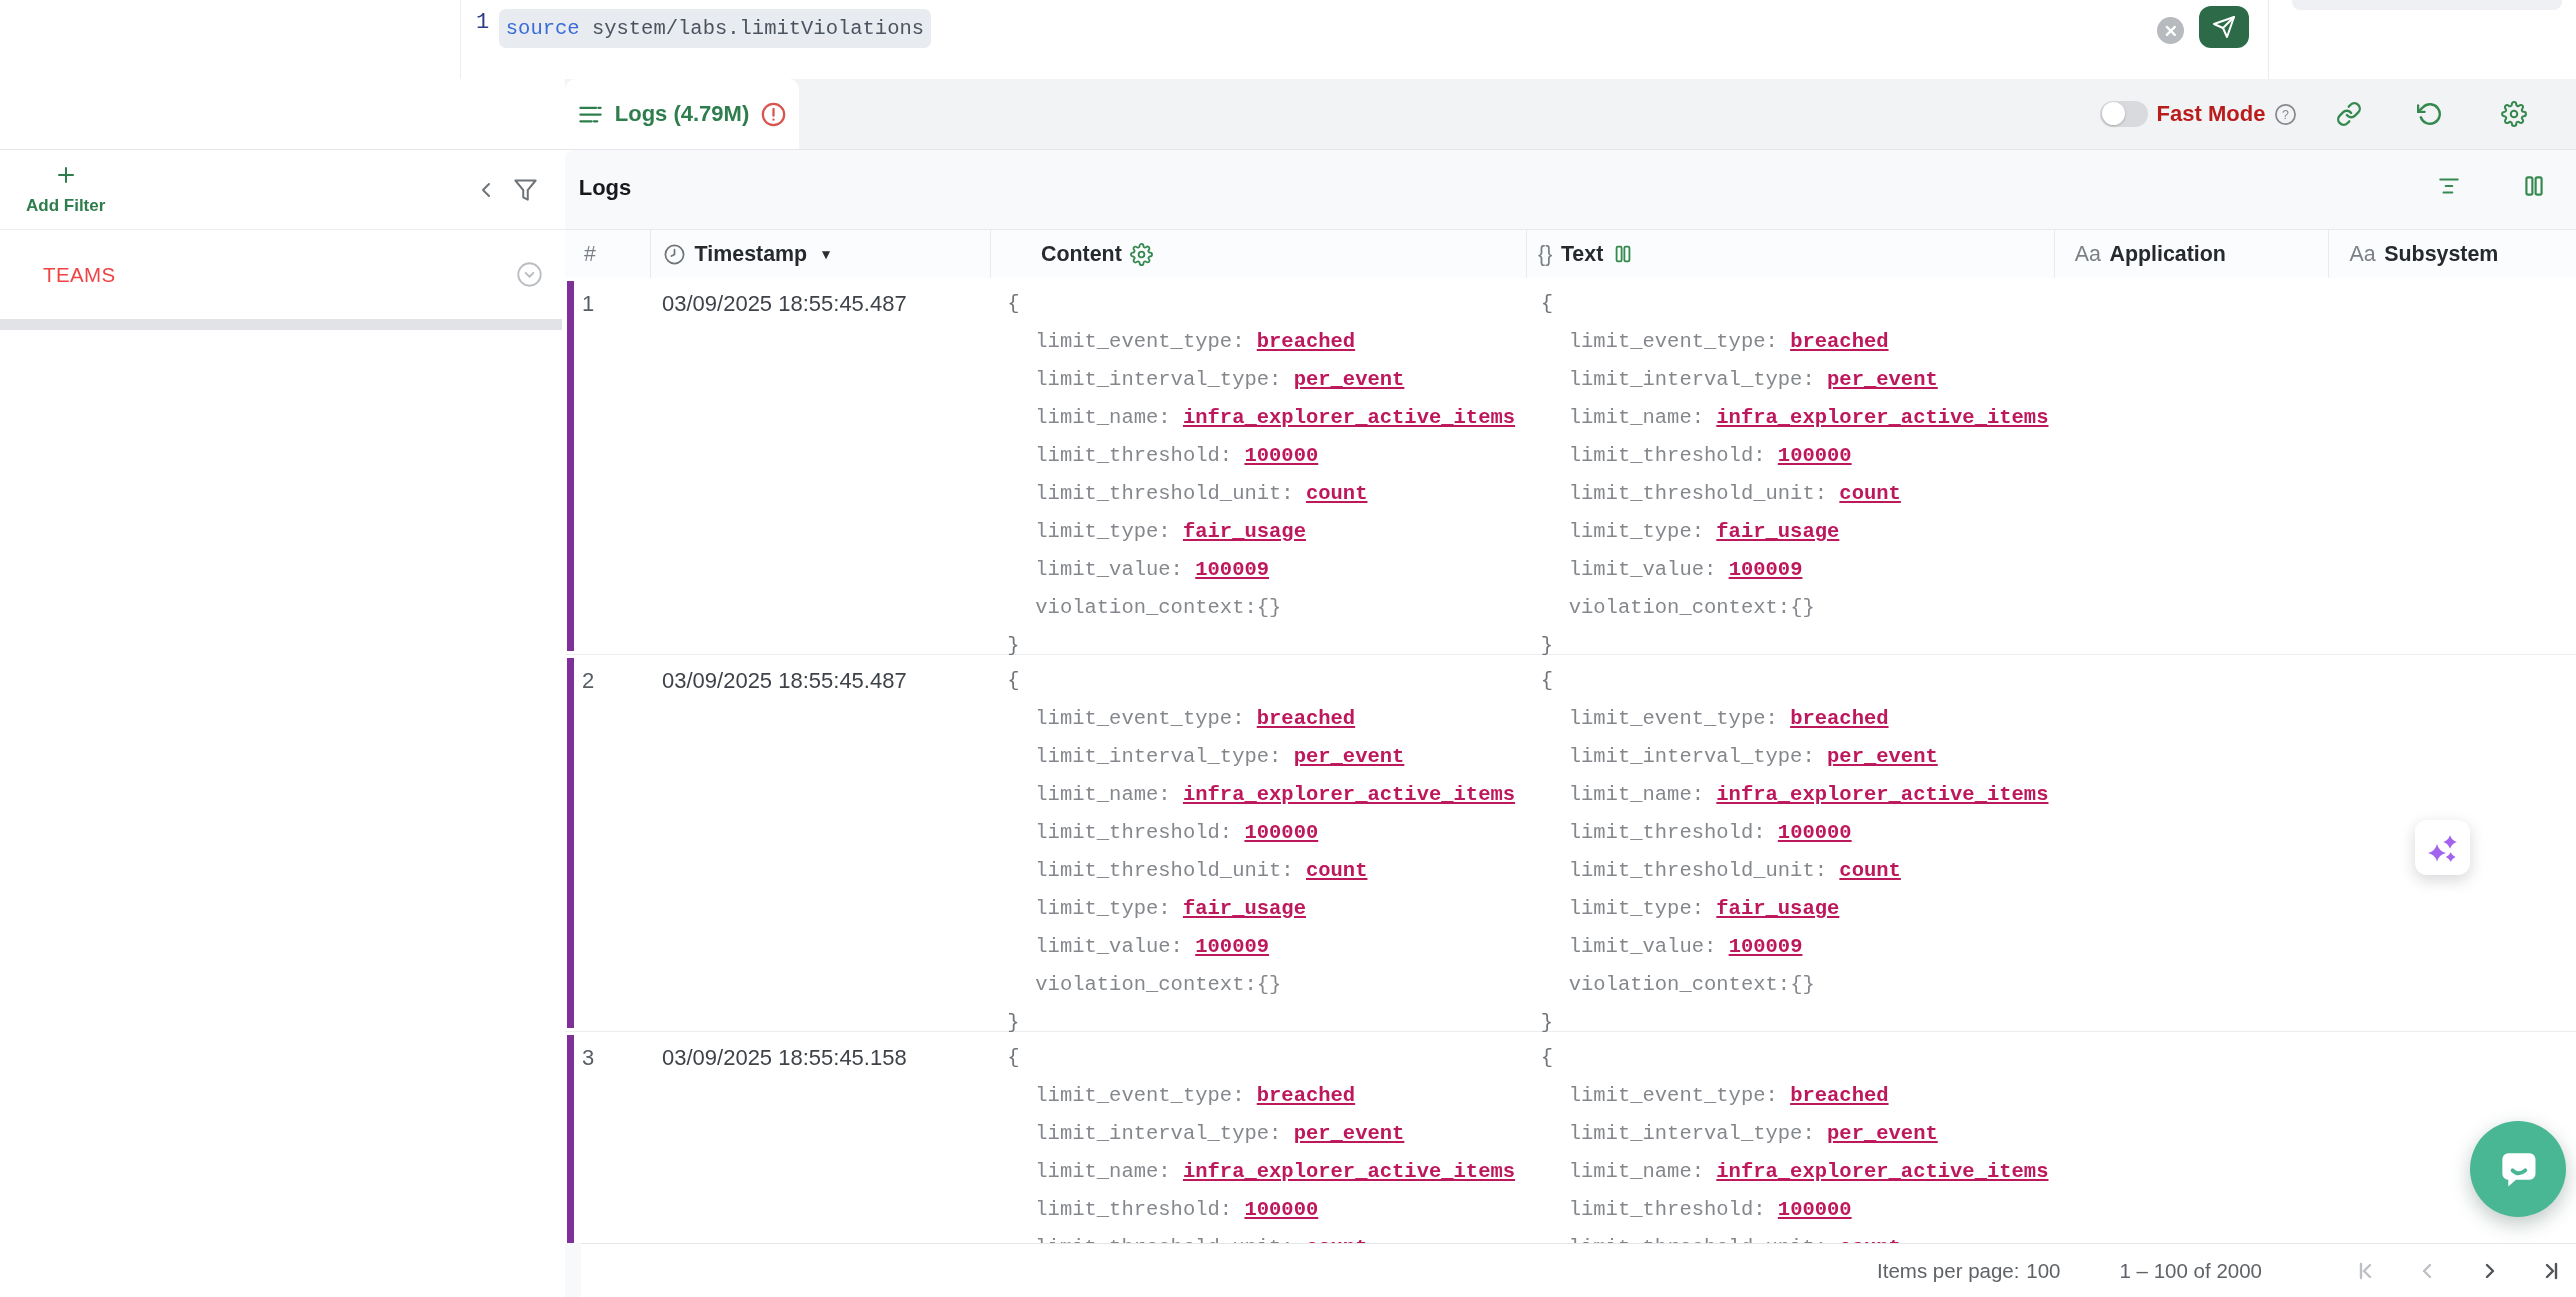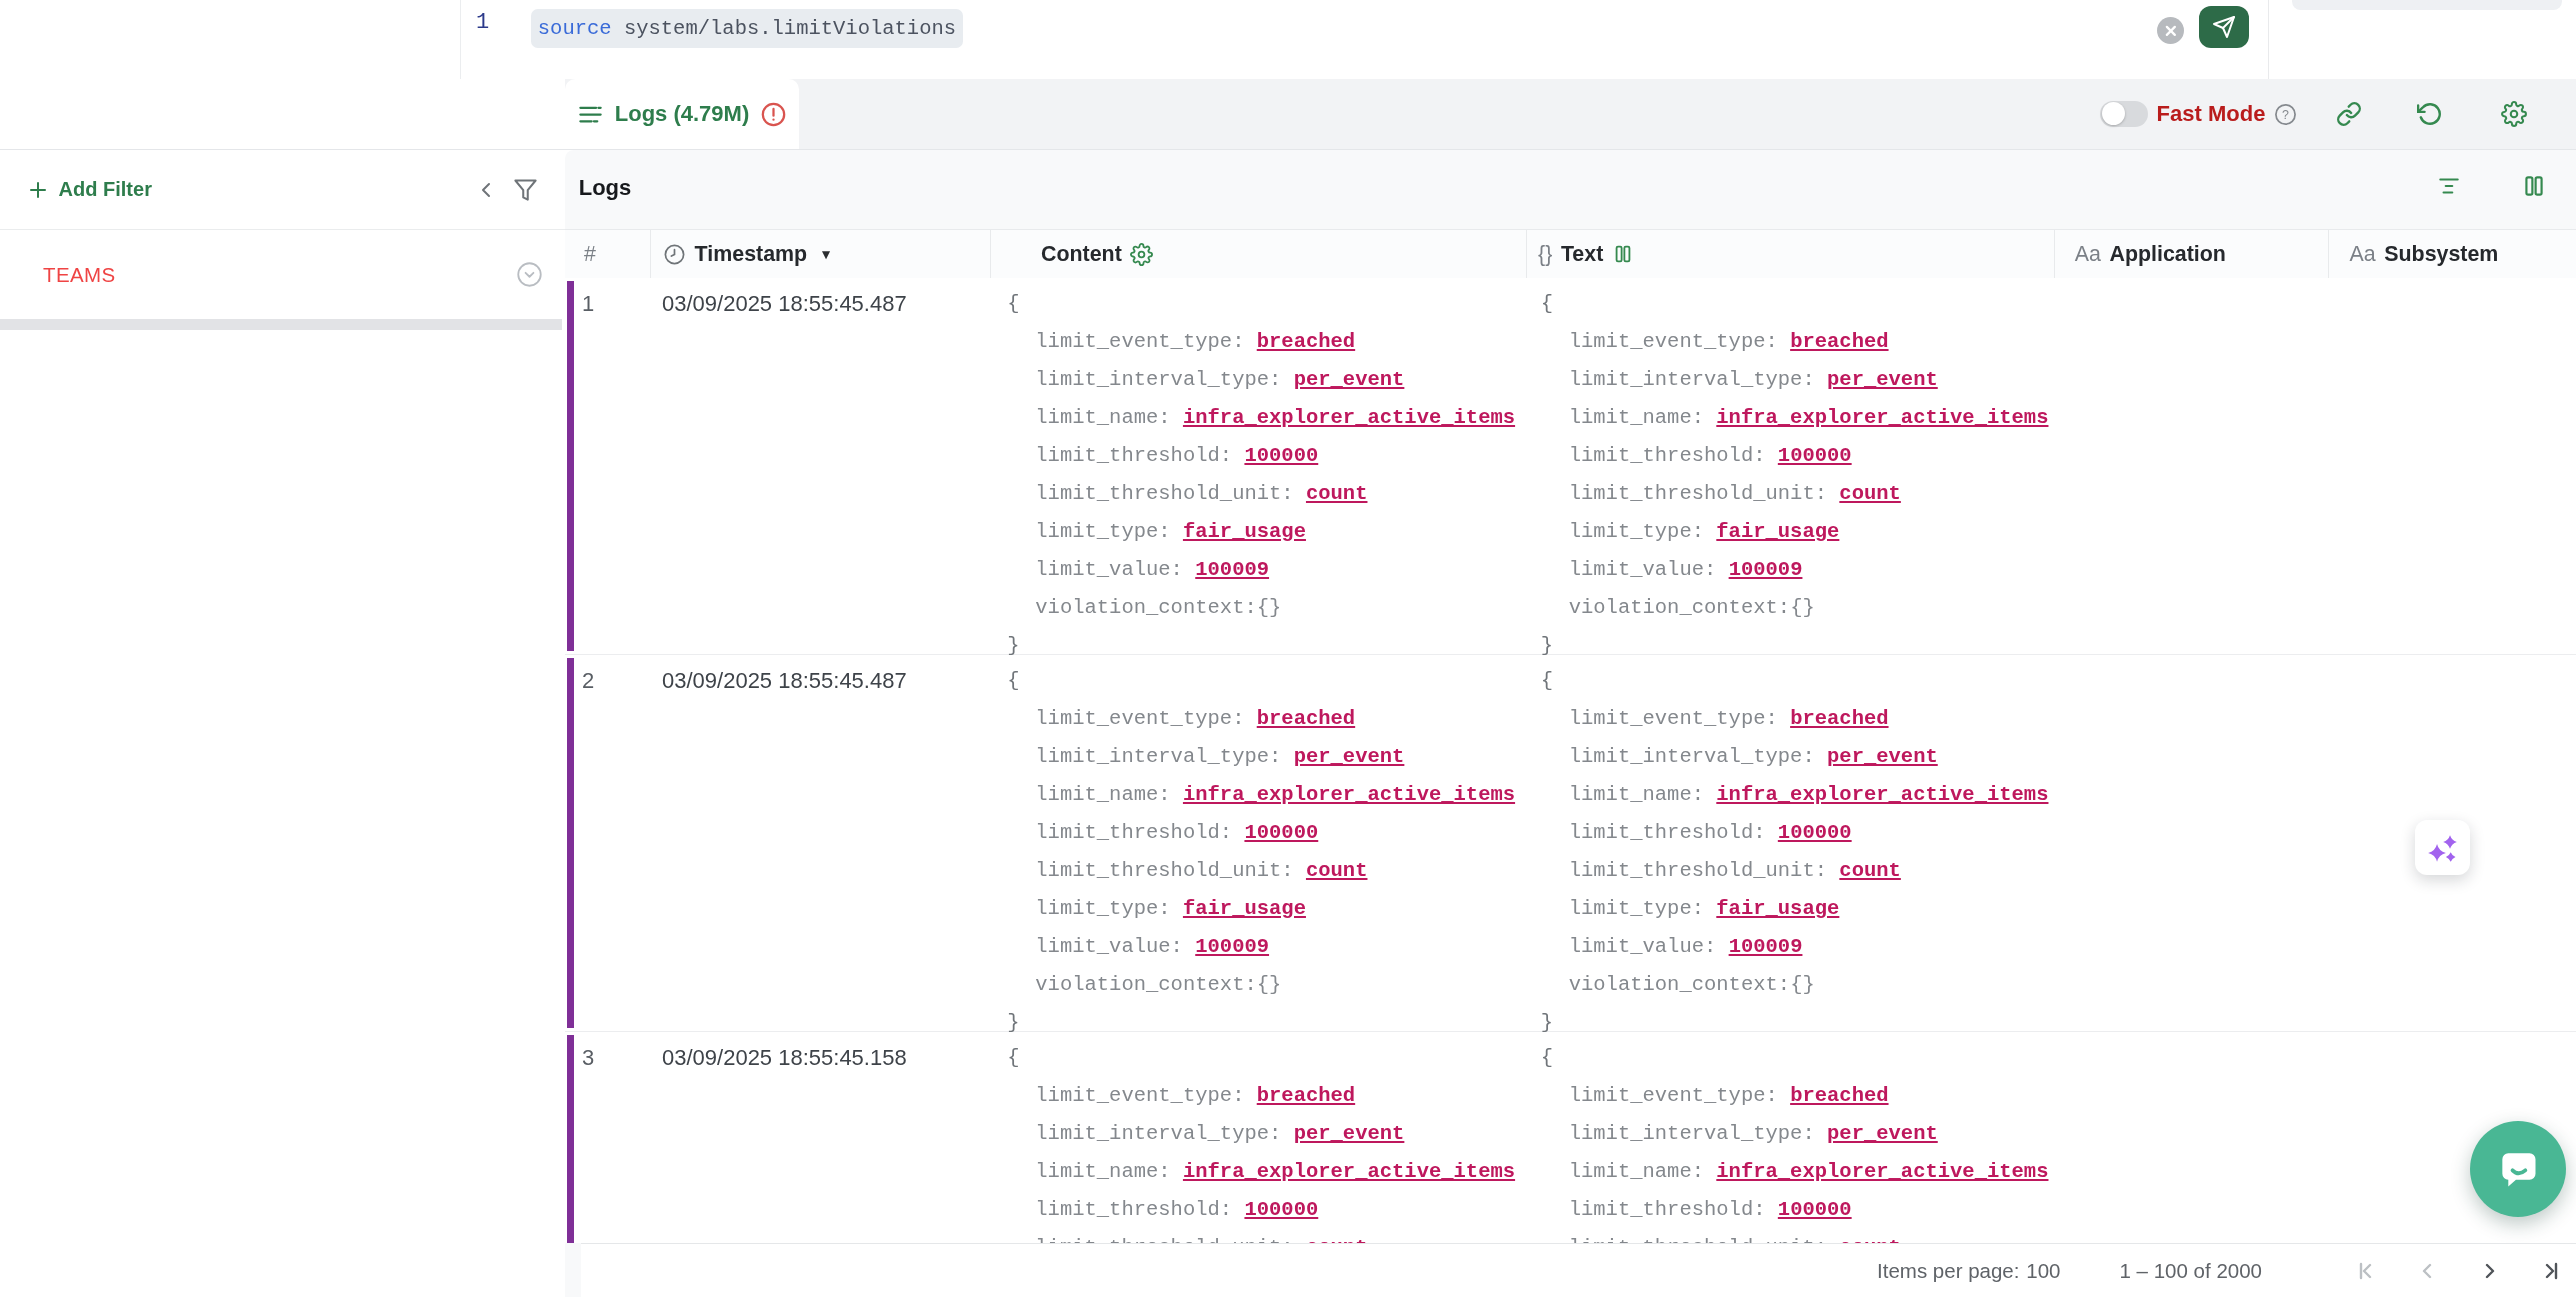--- a/index.html
+++ b/index.html
@@ -5,21 +5,21 @@
   html,body{margin:0;padding:0;background:#fff;}
   .app{position:relative;width:2576px;height:1297px;overflow:hidden;
        font-family:"Liberation Sans","DejaVu Sans",sans-serif;color:#26292d;background:#fff;}
   svg{display:block;}
   .mono{font-family:"Liberation Mono","DejaVu Sans Mono",monospace;}
 
   
   .query-bar{position:absolute;left:0;top:0;width:2576px;height:79px;background:#fff;border-bottom:0.9px solid #e7e9eb;}
   .qb-left{position:absolute;left:0;top:0;width:460px;height:79px;border-right:0.9px solid #ebedef;}
   .qb-linenum{position:absolute;left:476px;top:10.3px;font-size:22px;color:#2c3a8a;}
-  .qb-input{position:absolute;left:531px;top:9.4px;height:39px;display:flex;align-items:center;}
+  .qb-input{position:absolute;left:499px;top:9.4px;height:39px;display:flex;align-items:center;}
   .qb-highlight{display:flex;align-items:center;height:39px;background:#e8ecf0;border-radius:6.8px;padding:0 6.8px;
                 font-size:20.5px;white-space:pre;}
   .qb-kw{color:#3a6bd8;}
   .qb-rest{color:#4c5360;}
   .qb-clear{position:absolute;left:2157px;top:17px;width:27px;height:27px;border-radius:50%;
             background:#b7babe;border:none;display:flex;align-items:center;justify-content:center;cursor:pointer;padding:0;}
   .qb-submit{position:absolute;left:2199px;top:6px;width:50px;height:42px;border-radius:12px;background:#2d6b48;
              border:none;display:flex;align-items:center;justify-content:center;cursor:pointer;padding:0;}
   .qb-divider{position:absolute;left:2268px;top:0;width:0.9px;height:79px;background:#e9eaec;}
   .qb-topright{position:absolute;left:2292px;top:0;width:270px;height:10.3px;background:#eef0f3;border-radius:0 0 8.6px 8.6px;}
@@ -42,21 +42,21 @@
   .fm-label{font-size:22px;font-weight:600;color:#b91c1c;margin-right:8.6px;}
   .fm-help{margin-right:39px;color:#85898e;}
   .icon-link{margin-right:55px;color:#35894f;}
   .icon-undo{margin-right:58px;color:#35894f;}
   .icon-gear-lg{color:#35894f;}
 
   
   .sidebar{position:absolute;left:0;top:150px;width:565px;height:1148px;background:#fff;}
   .add-filter-row{position:absolute;left:0;top:0;width:565px;height:80px;border-bottom:0.9px solid #eaeced;box-sizing:border-box;
                   display:flex;align-items:center;padding:0 26px;}
-  .add-filter-btn{display:flex;align-items:center;gap:8.6px;color:#2e7d4c;font-size:20px;font-weight:600;cursor:pointer;}
+  .add-filter-btn{display:flex;align-items:center;gap:8.6px;color:#2e7d4c;font-size:17px;font-weight:600;cursor:pointer;flex-direction:column;}
   .af-spacer{flex:1;}
   .af-icons{display:flex;align-items:center;gap:13.7px;color:#6f7478;}
   .teams-row{position:absolute;left:0;top:80px;width:565px;height:89px;display:flex;align-items:center;padding:0 22px 0 43px;box-sizing:border-box;}
   .teams-label{font-size:20.5px;color:#ef4444;letter-spacing:0.4px;}
   .teams-spacer{flex:1;}
   .teams-chevron{color:#b9bdc2;cursor:pointer;}
   .sidebar-band{position:absolute;left:0;top:169px;width:562px;height:11px;background:#e2e3e6;}
 
   
   .panel{position:absolute;left:565px;top:150px;width:2011px;height:1148px;background:#f8f9fa;border-top-left-radius:8.6px;}

